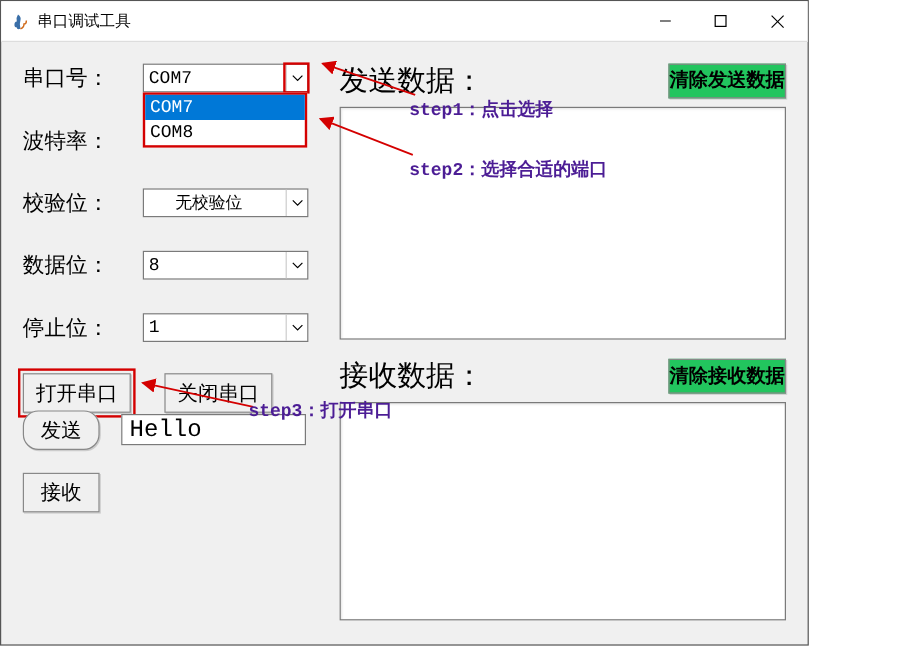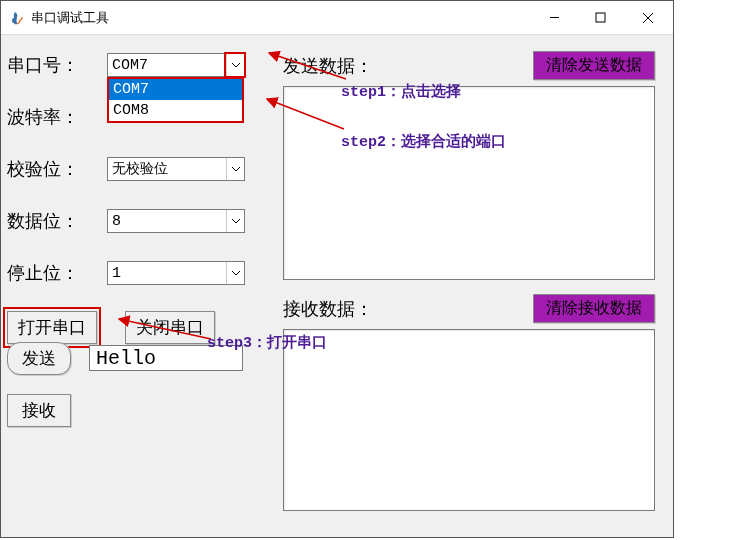--- a/index.html
+++ b/index.html
@@ -51,21 +51,21 @@
       font-family: Arial, sans-serif;
     }
     .win-btn.close { width: 50px; }
     .content {
       flex: 1;
       display: flex;
       position: relative;
     }
     .left-panel {
       width: 282px;
-      padding: 16px 0 0 6px;
+      padding: 16px 0 0 18px;
       position: relative;
     }
     .right-panel {
       flex: 1;
       padding: 16px 18px 0 0;
       display: flex;
       flex-direction: column;
       position: relative;
     }
     .row {
@@ -150,38 +150,39 @@
       font-size: 20px;
       width: 154px;
     }
     .section-header {
       display: flex;
       align-items: center;
       margin-bottom: 6px;
     }
     .section-header .label {
       flex: 1;
-      font-size: 18px;
+      font-size: 24px;
       width: auto;
     }
     .textarea-box {
       background: #fff;
       border: 1px solid #7a7a7a;
       width: 100%;
       box-shadow: inset 1px 1px 2px rgba(0,0,0,0.1);
     }
     .send-area { height: 194px; margin-bottom: 14px; }
     .recv-area { height: 182px; }
     .clear-btn {
-      background: #a21caf;
+      background: #22c55e;
       border: 1px solid #888;
-      padding: 3px 12px;
+      padding: 3px 0;
       font-size: 16px;
       cursor: pointer;
       box-shadow: 1px 1px 0 #ccc;
+      font-weight: bold;
     }
     
     .annot-arrow {
       position: absolute;
       pointer-events: none;
       z-index: 20;
     }
     .annot-text {
       position: absolute;
       color: #4c1d95;
@@ -244,21 +245,21 @@
         </div>
       </div>
 
       <div class="row">
         <div class="label">波特率：</div>
       </div>
 
       <div class="row">
         <div class="label">校验位：</div>
         <div class="combo">
-          <span class="combo-text" style="font-family:'Microsoft YaHei';font-size:14px;">无校验位</span>
+          <span class="combo-text" style="font-family:'Microsoft YaHei';font-size:14px;margin-left:22px;">无校验位</span>
           <span class="combo-arrow">
               <svg width="10" height="6" viewBox="0 0 10 6">
                 <path d="M1 1 L5 5 L9 1" stroke="#000" stroke-width="1" fill="none"></path>
               </svg>
             </span>
         </div>
       </div>
 
       <div class="row">
         <div class="label">数据位：</div>

